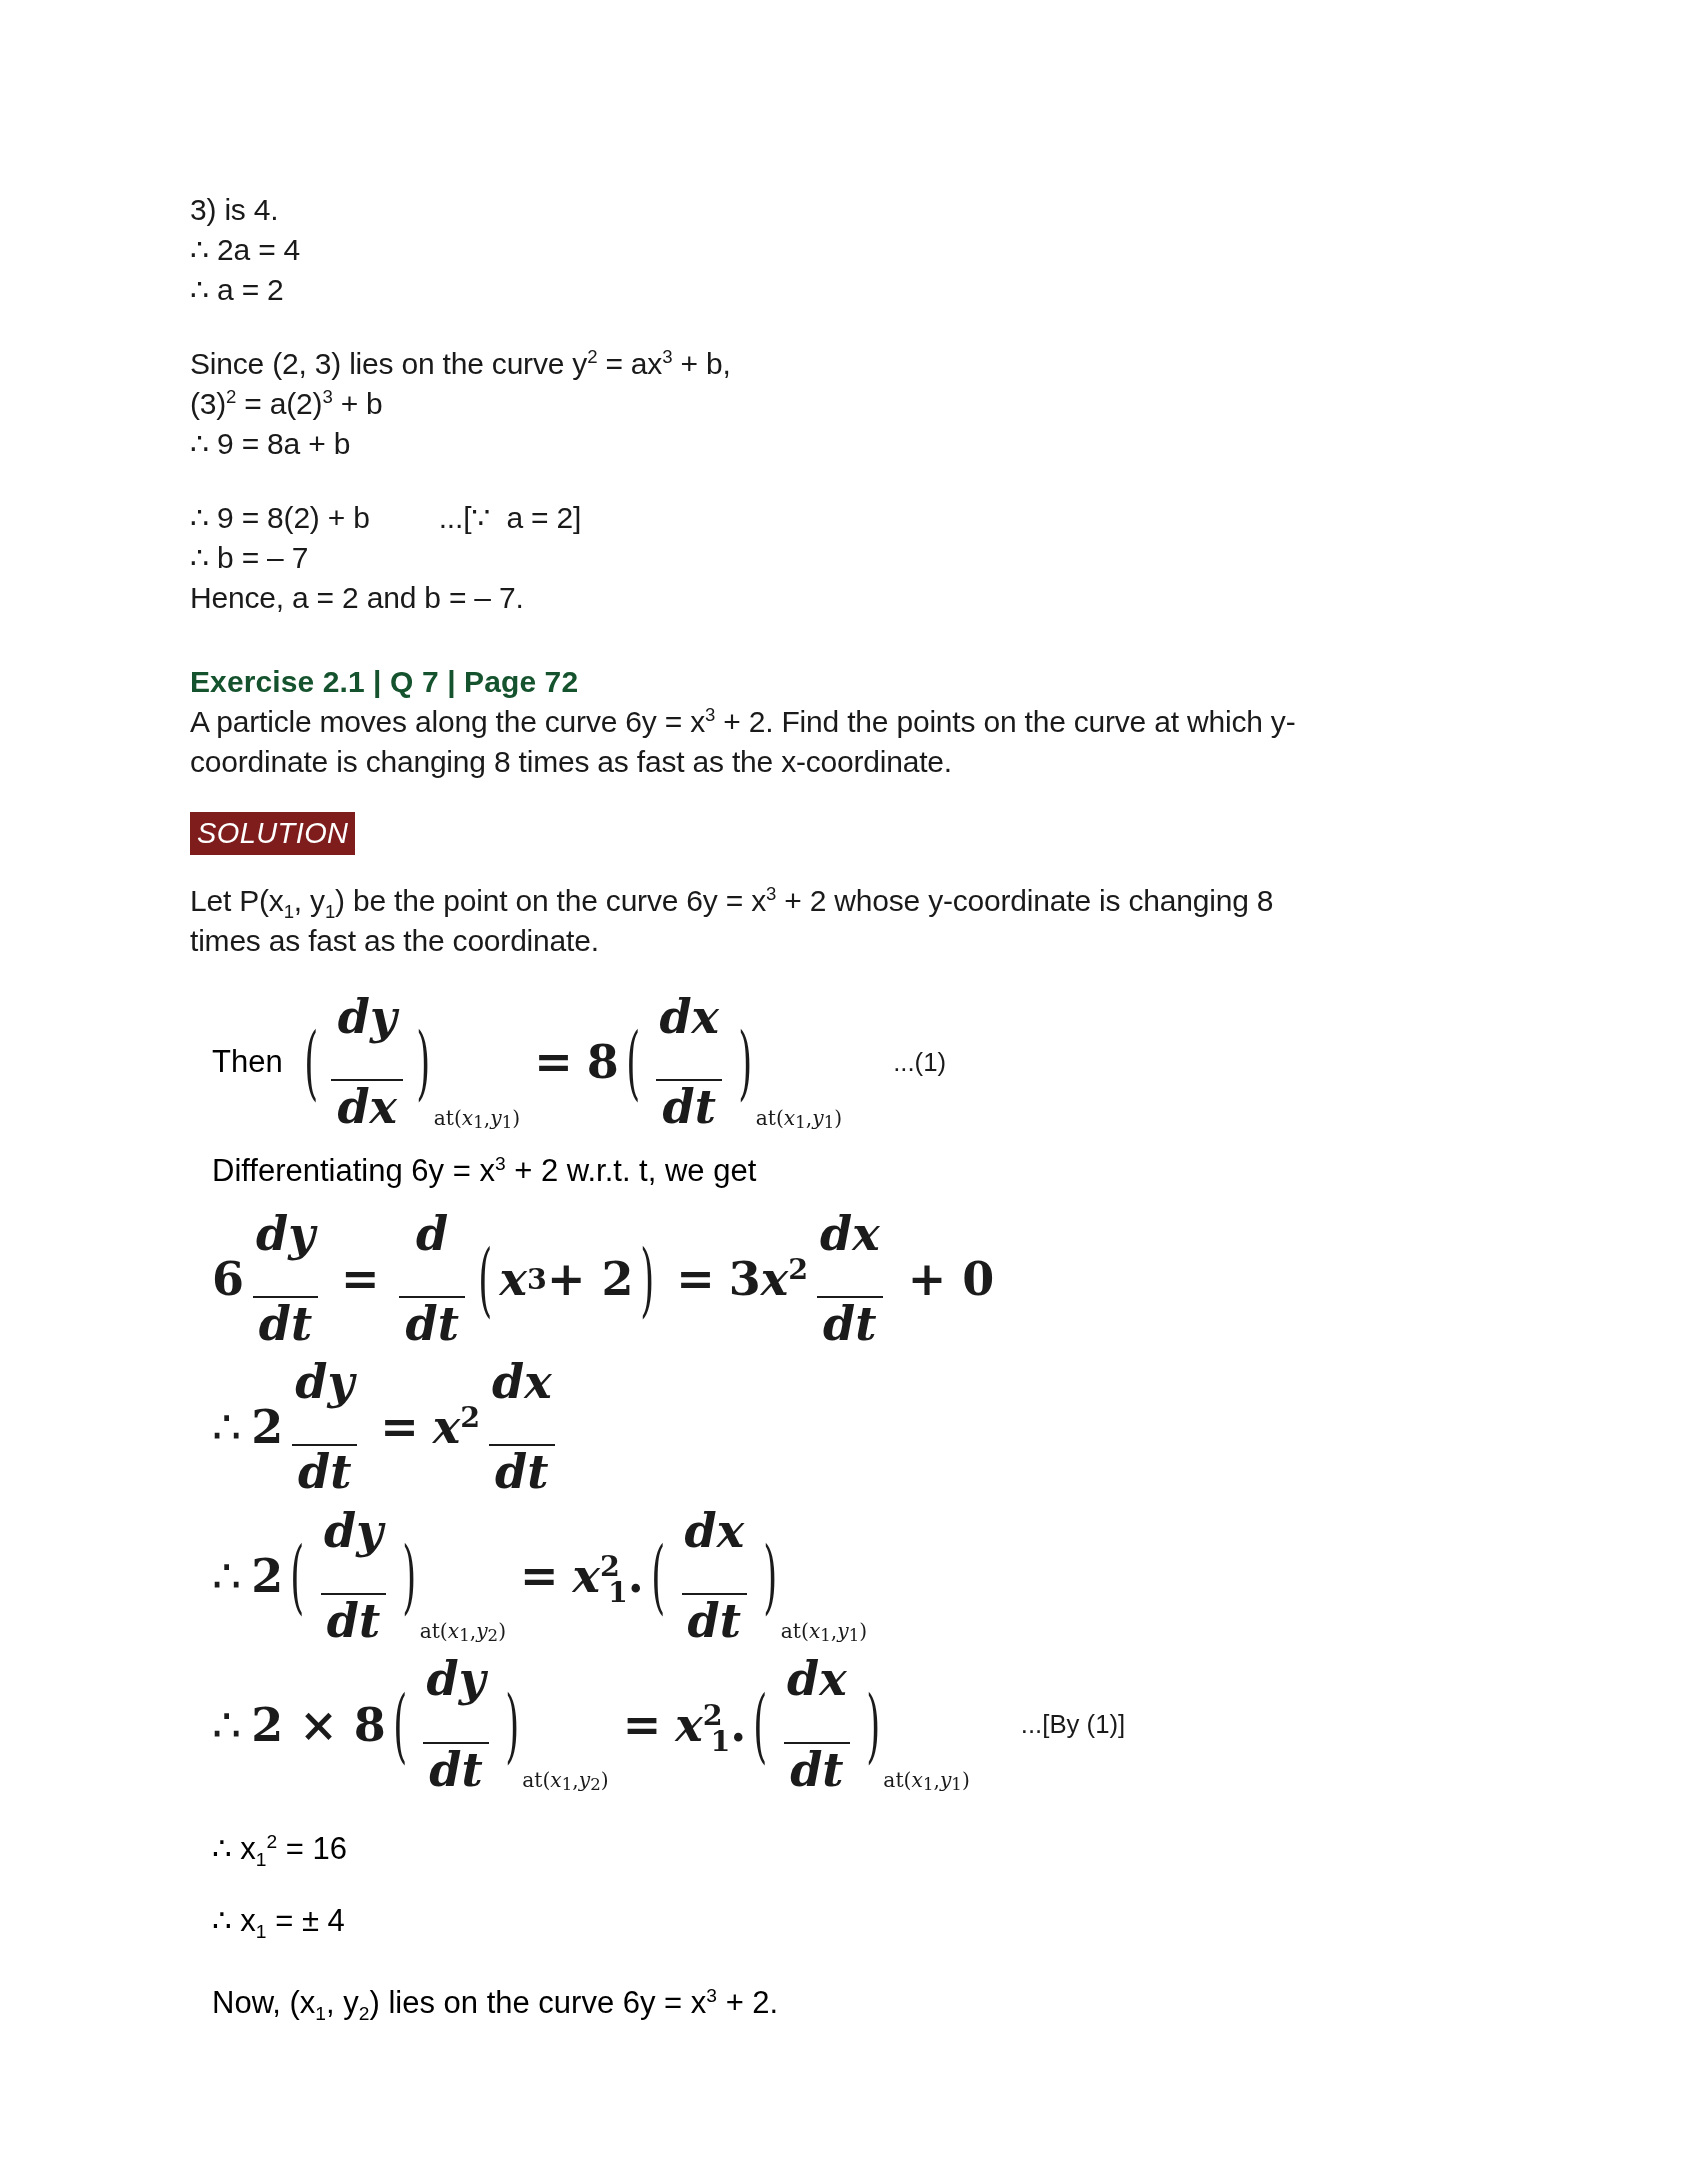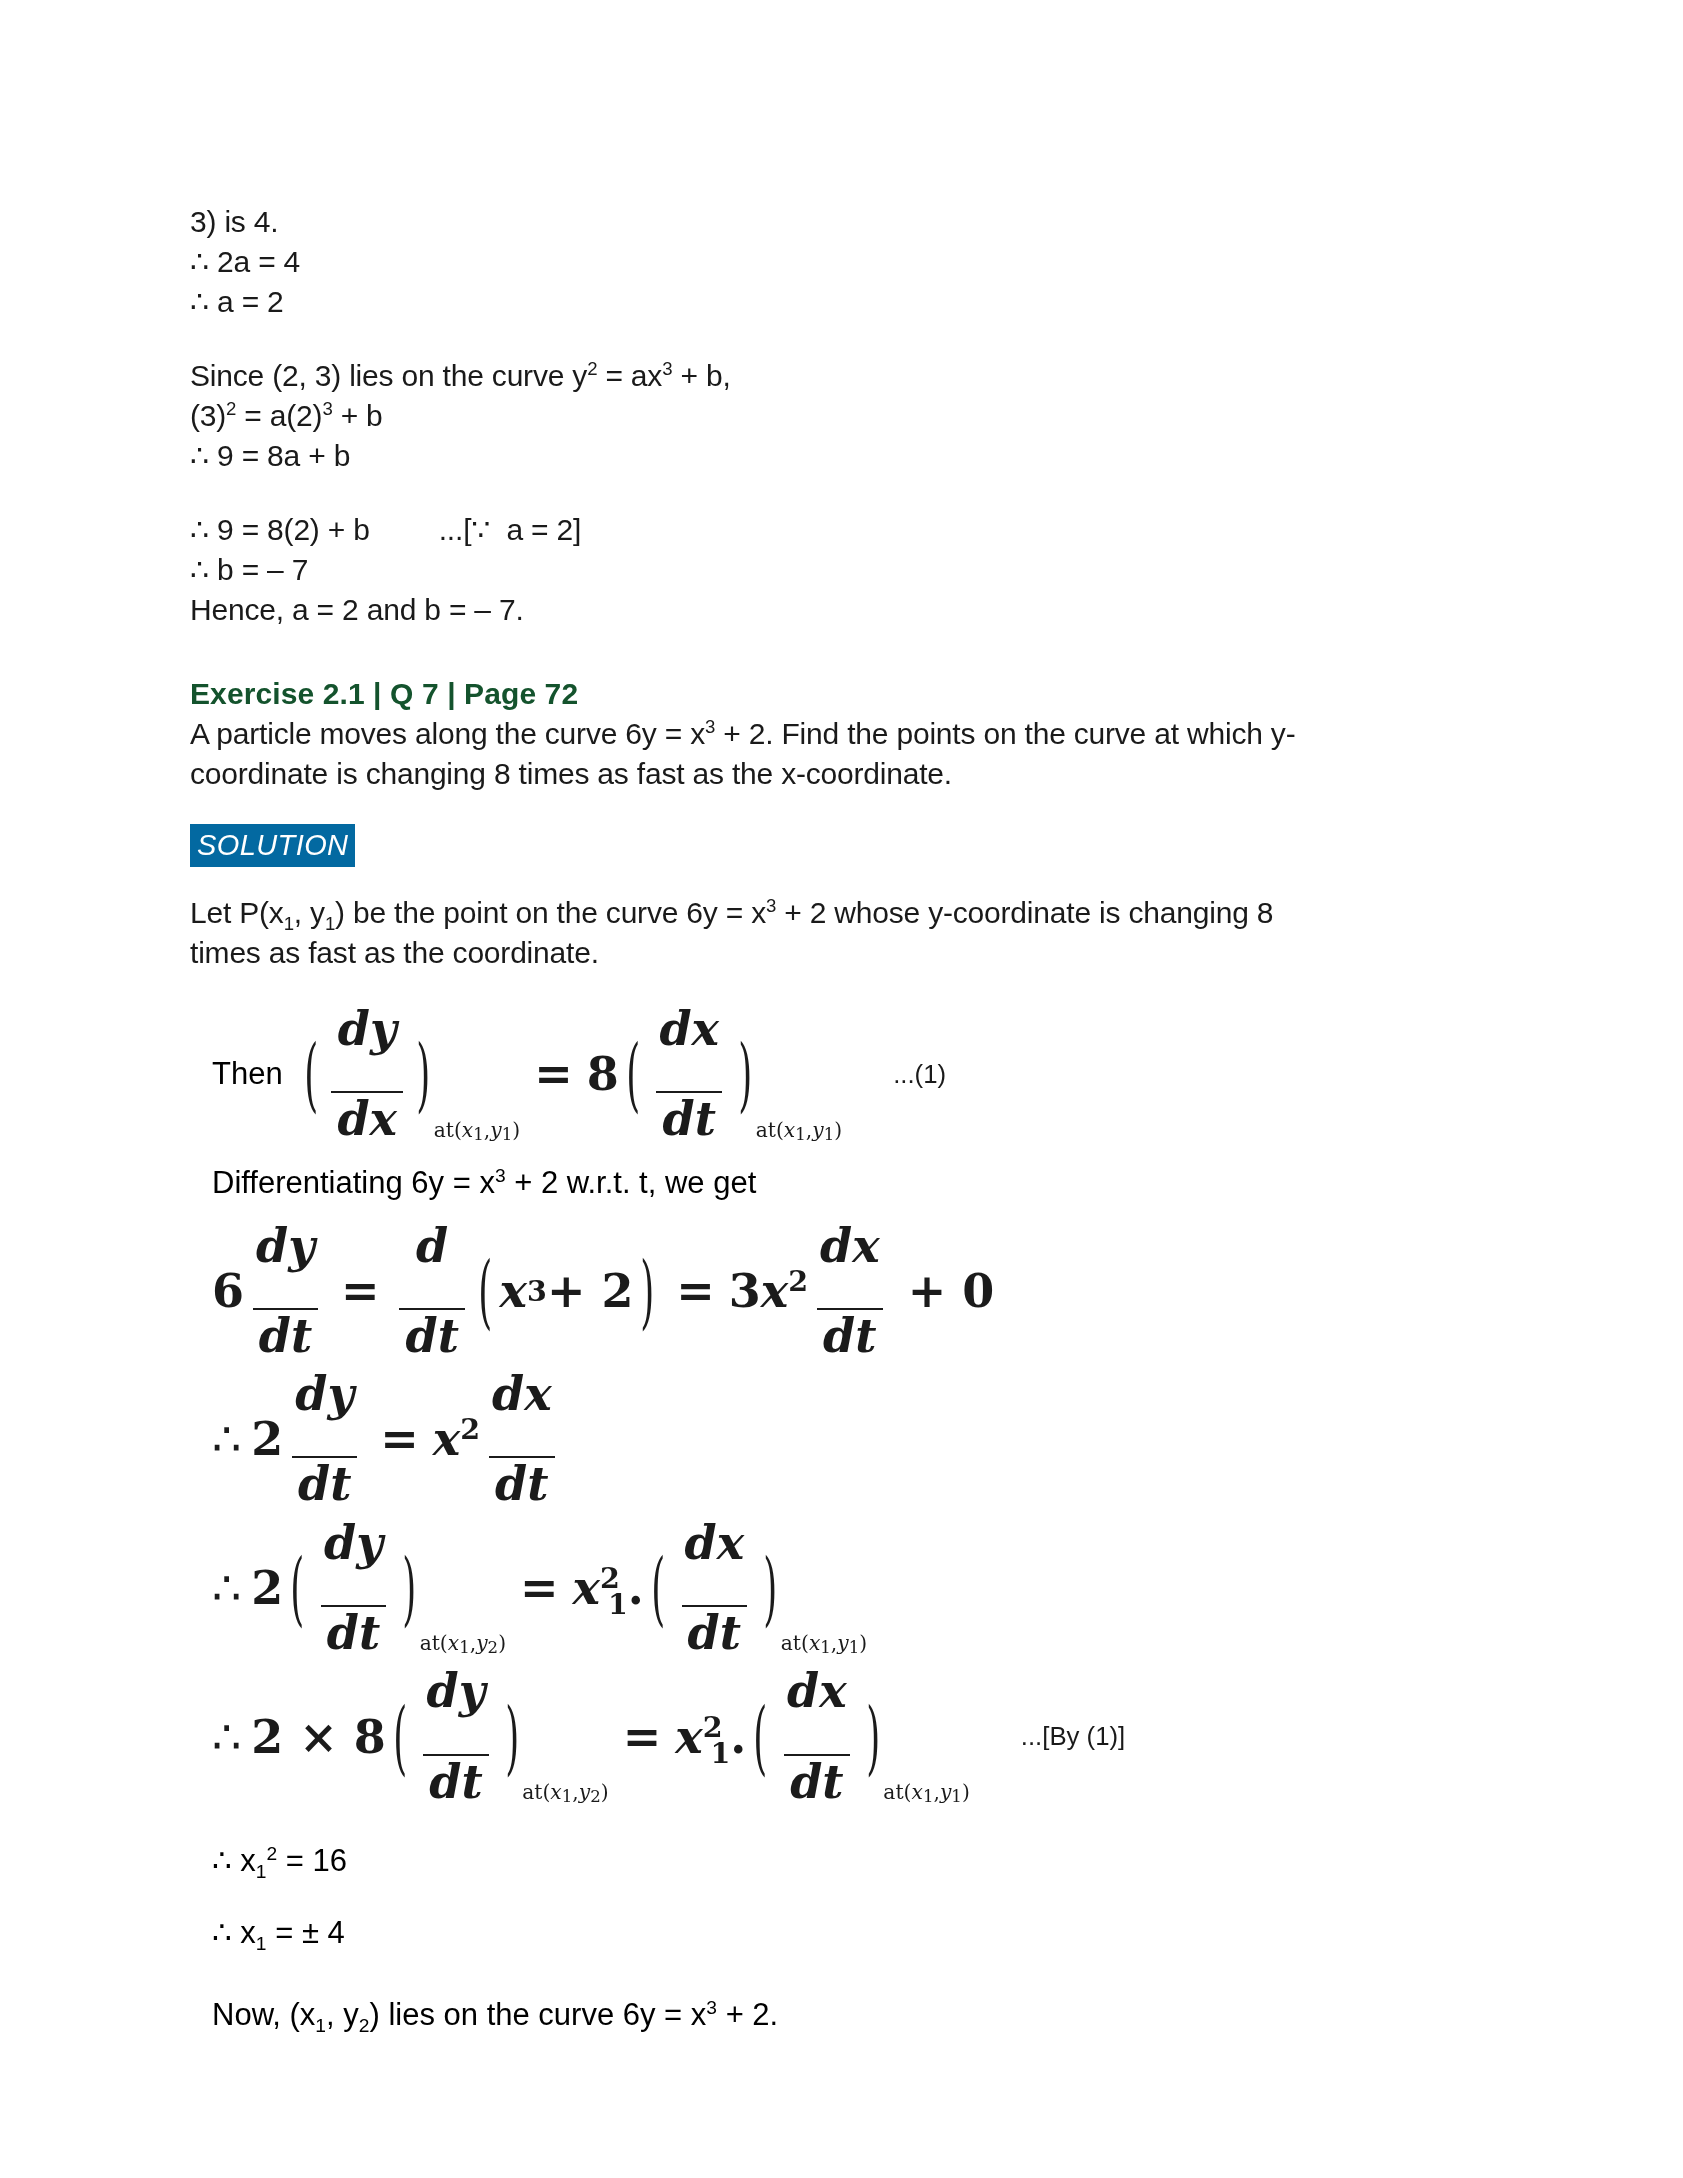--- a/index.html
+++ b/index.html
@@ -10,21 +10,21 @@
   body {
     width: 1683px;
     height: 2178px;
     font-family: "Liberation Sans", sans-serif;
     color: #111111;
     position: relative;
     overflow: hidden;
   }
   .page {
     position: absolute;
-    left: 0; top: 12px;
+    left: 0; top: 0;
     width: 1683px;
     height: 1826px;
     background: #ffffff;
     text-decoration: underline;
   }
   .content {
     position: absolute;
     left: 190px;
     top: 190px;
     width: 1317px;
@@ -56,21 +56,21 @@
     font-size: 30px;
     line-height: 40px;
     color: #14532d;
     letter-spacing: 0.1px;
   }
 
   
   .solution-wrap { margin-top: 30px; margin-bottom: 26px; }
   .solution-tag {
     display: inline-block;
-    background: #0369a1;
+    background: #7f1d1d;
     color: #ffffff;
     font-family: "Liberation Sans", sans-serif;
     font-style: italic;
     font-weight: normal;
     font-size: 29px;
     line-height: 36px;
     padding: 3px 7px 4px 7px;
     letter-spacing: 0.4px;
   }
 

